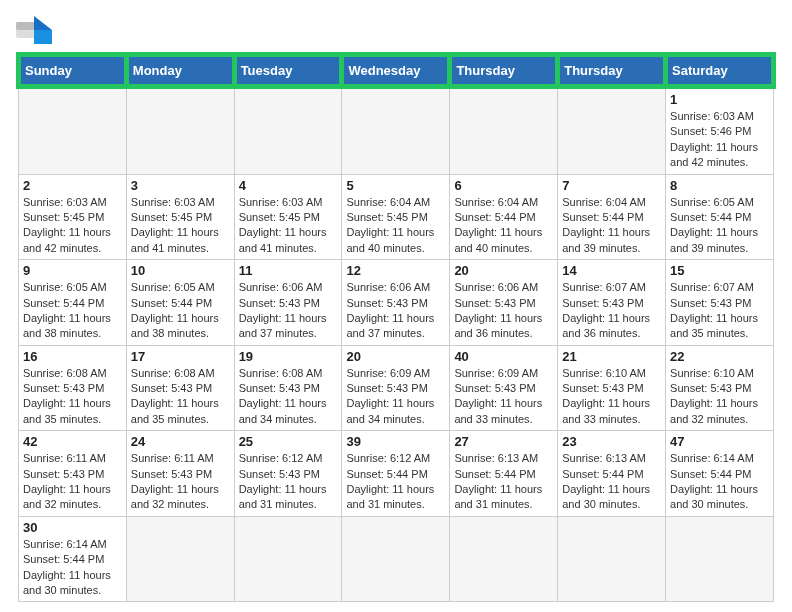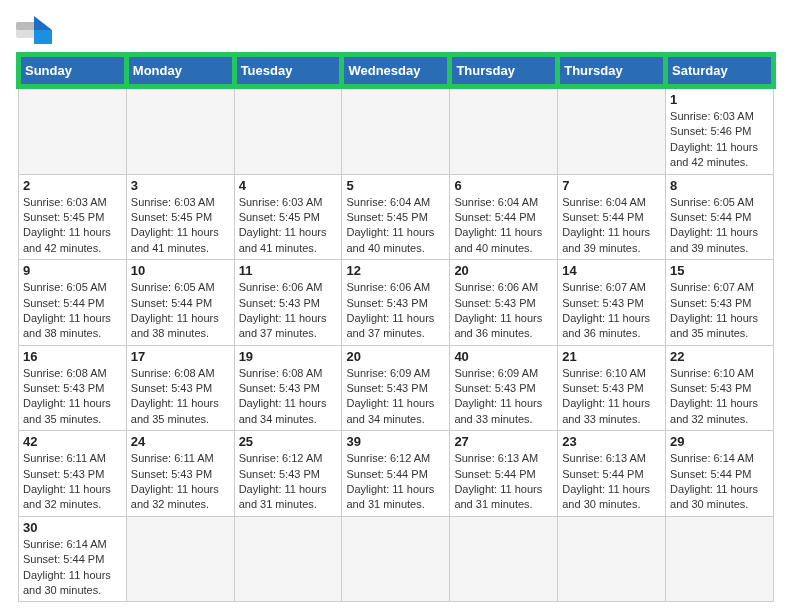--- a/index.html
+++ b/index.html
@@ -238,21 +238,21 @@
         </td>
         <td>
           <div class="day-number">27</div>
           <div class="day-info">Sunrise: 6:13 AM<br>Sunset: 5:44 PM<br>Daylight: 11 hours and 31 minutes.</div>
         </td>
         <td>
           <div class="day-number">23</div>
           <div class="day-info">Sunrise: 6:13 AM<br>Sunset: 5:44 PM<br>Daylight: 11 hours and 30 minutes.</div>
         </td>
         <td>
-          <div class="day-number">29</div>
+          <div class="day-number">47</div>
           <div class="day-info">Sunrise: 6:14 AM<br>Sunset: 5:44 PM<br>Daylight: 11 hours and 30 minutes.</div>
         </td>
       </tr>
       <tr>
         <td>
           <div class="day-number">30</div>
           <div class="day-info">Sunrise: 6:14 AM<br>Sunset: 5:44 PM<br>Daylight: 11 hours and 30 minutes.</div>
         </td>
         <td class="empty"></td>
         <td class="empty"></td>

